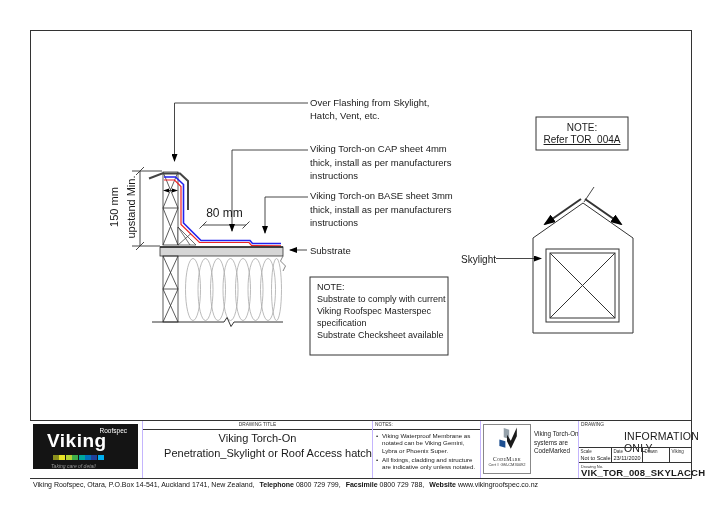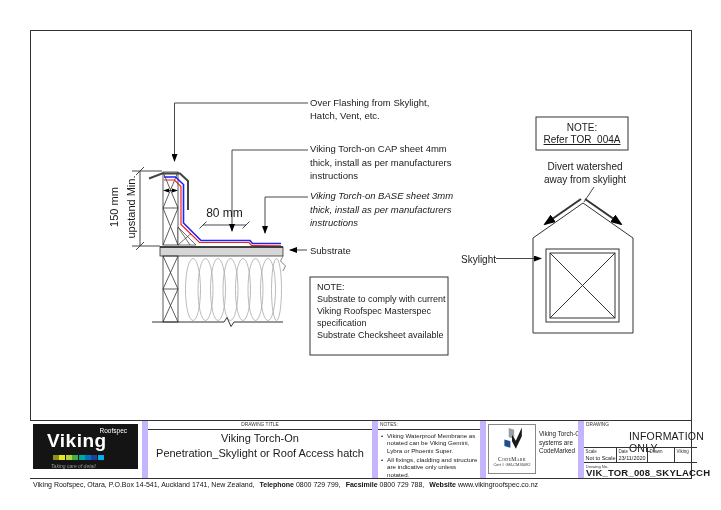--- a/index.html
+++ b/index.html
@@ -10,31 +10,31 @@
         font-family:"Liberation Sans", sans-serif;color:#1a1a1a;}
   .frame{position:absolute;left:30px;top:30px;width:660px;height:447px;border:1.2px solid #333;background:#fff;}
   svg.lines{position:absolute;left:0;top:0;width:721px;height:510px;}
   .txt{position:absolute;font-size:9.5px;line-height:13.5px;letter-spacing:0;}
   .pre{white-space:pre;}
   .rot{position:absolute;width:90px;text-align:center;transform:rotate(-90deg);font-size:11px;}
   .ctr{text-align:center;}
   .note-url{text-decoration:underline;}
   
   .tb{position:absolute;left:30px;top:420px;width:661px;height:57px;border-top:1.2px solid #333;background:#fff;}
-  .tb .cell{position:absolute;top:0;height:57px;border-left:6px solid #c4b5fd;box-sizing:border-box;}
+  .tb .cell{position:absolute;top:0;height:57px;border-left:1px solid #c4b5fd;box-sizing:border-box;}
   .tb .cell.first{border-left:none;}
   .strip{position:absolute;left:0;top:0;right:0;height:8px;border-bottom:1px solid #333;font-size:4.8px;color:#333;line-height:8px;}
   .logo-box{position:absolute;left:3px;top:3px;width:105px;height:45px;background:var(--logo-bg);}
   .logo-roofspec{position:absolute;right:11px;top:3px;color:#fff;font-size:6.5px;}
   .logo-brand{position:absolute;left:14px;top:6px;color:#fff;font-size:19px;font-weight:bold;letter-spacing:.5px;}
   .logo-strip{position:absolute;left:20px;top:31px;display:flex;}
   .logo-strip .chip{display:inline-block;width:6px;height:5px;margin-right:.4px;}
   .logo-tagline{position:absolute;left:18px;top:38.5px;color:#9a9a9a;font-size:5px;font-style:italic;}
   .tb-title1{position:absolute;left:0;right:0;top:11px;text-align:center;font-size:11px;}
-  .tb-title2{position:absolute;left:0;right:0;top:26px;text-align:center;font-size:11px;}
+  .tb-title2{position:absolute;left:0;right:0;top:26px;text-align:right;font-size:11px;}
   .bullets{position:absolute;left:3px;top:11px;right:2px;font-size:6.2px;line-height:7.4px;}
   .brow{display:flex;margin-bottom:1.5px;}
   .brow .b{width:6px;flex:0 0 6px;}
   .cm-box{position:absolute;left:2px;top:3px;width:46px;height:48px;border:.8px solid #888;text-align:center;}
   .cm-name{font-variant:small-caps;font-family:"Liberation Serif",serif;font-size:5.6px;letter-spacing:.3px;margin-top:1px;}
   .cm-cert{font-size:4px;color:#333;}
   .cm-side{position:absolute;left:53px;top:9px;font-size:6.3px;line-height:8.5px;white-space:pre;}
   .r-label{position:absolute;left:2px;top:1px;font-size:4.8px;color:#333;}
   .r-info{position:absolute;left:3px;top:9px;font-size:10.5px;letter-spacing:.2px;margin-left:42px;}
   .minirow{position:absolute;left:0;top:26px;width:113px;height:16px;border-top:1px solid #333;border-bottom:1px solid #333;box-sizing:border-box;}
@@ -158,35 +158,33 @@
 
   <div class="rot" style="left:69px;top:201px;">150 mm</div>
   <div class="rot" style="left:86px;top:201px;">upstand Min.</div>
   <div class="txt ctr" style="left:203px;top:207px;width:43px;font-size:12px;">80 mm</div>
 
   <div class="txt pre" style="left:310px;top:95.5px;">Over Flashing from Skylight,
 Hatch, Vent, etc.</div>
   <div class="txt pre" style="left:310px;top:142px;">Viking Torch-on CAP sheet 4mm
 thick, install as per manufacturers
 instructions</div>
-  <div class="txt pre" style="left:310px;top:189px;font-style:italic;">Viking Torch-on BASE sheet 3mm
+  <div class="txt pre" style="left:310px;top:189px;">Viking Torch-on BASE sheet 3mm
 thick, install as per manufacturers
 instructions</div>
   <div class="txt" style="left:310px;top:243.5px;">Substrate</div>
 
   <div class="txt pre" style="left:317px;top:281px;font-size:9px;line-height:12px;">NOTE:
 Substrate to comply with current
 Viking Roofspec Masterspec
 specification
 Substrate Checksheet available</div>
 
   <div class="txt ctr" style="left:536px;top:121px;width:92px;font-size:10px;">NOTE:</div>
   <div class="txt ctr" style="left:536px;top:133px;width:92px;font-size:10px;text-decoration:underline;">Refer TOR_004A</div>
-  <div class="txt pre ctr" style="left:538px;top:160px;width:94px;font-size:10px;line-height:13px;">Divert watershed
-away from skylight</div>
   <div class="txt" style="left:461px;top:252.5px;font-size:10px;">Skylight</div>
 
   <div class="tb">
 
     <div class="cell first" style="left:0;width:112px;">
       <div class="logo-box">
         <div class="logo-roofspec">Roofspec</div>
         <div class="logo-brand">Viking</div>
         <div class="logo-strip">
             <span class="chip" style="background: rgb(138, 143, 29);"></span>

